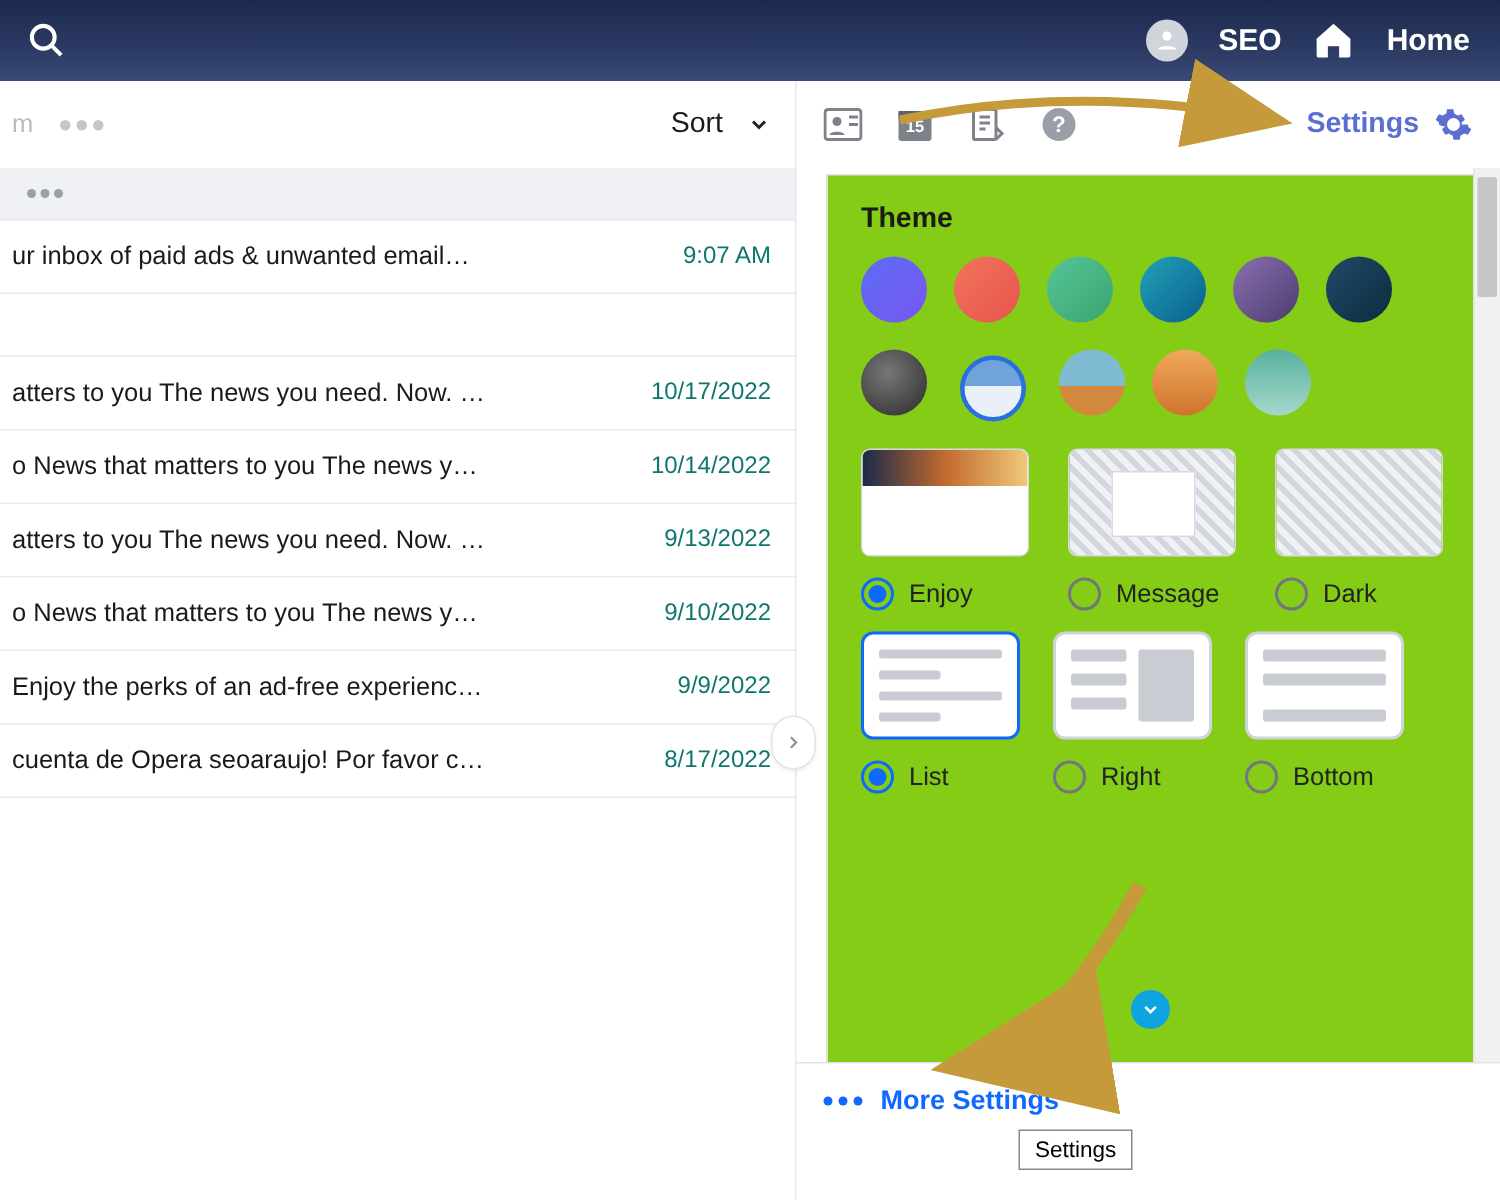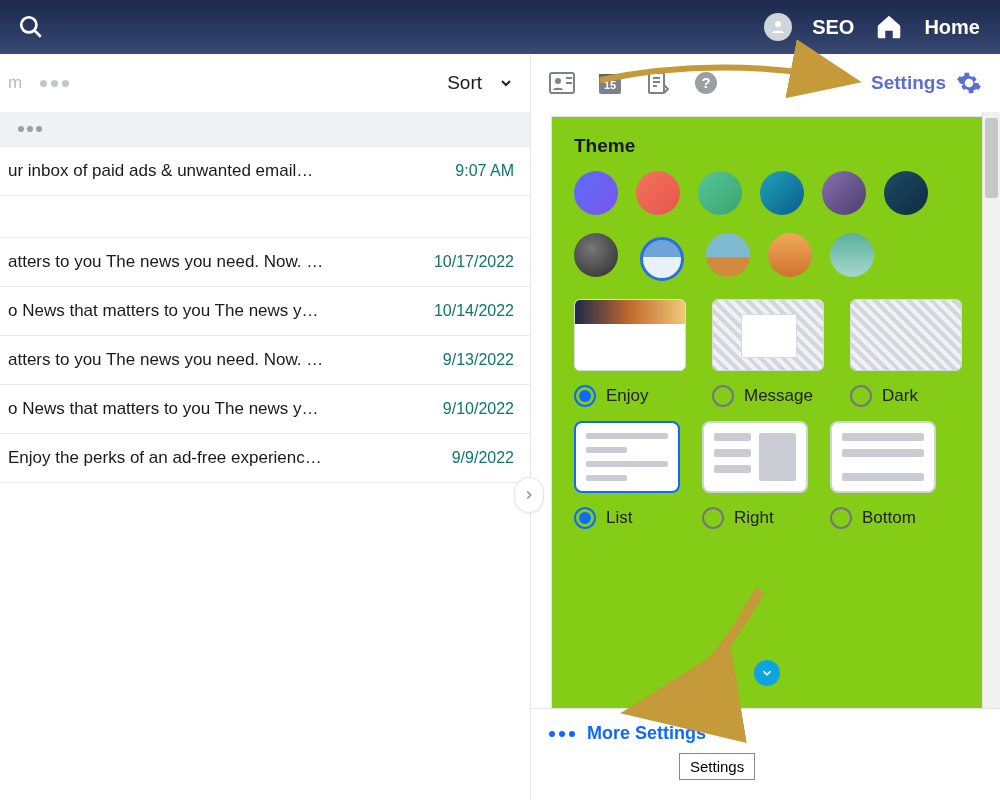--- a/index.html
+++ b/index.html
@@ -178,20 +178,24 @@
           <div class="time">9/13/2022</div>
         </div>
         <div class="msg">
           <div class="subj">o  News that matters to you The news y…</div>
           <div class="time">9/10/2022</div>
         </div>
         <div class="msg">
           <div class="subj">Enjoy the perks of an ad-free experienc…</div>
           <div class="time">9/9/2022</div>
         </div>
+        <div class="msg">
+          <div class="subj">cuenta de Opera seoaraujo! Por favor c…</div>
+          <div class="time">8/17/2022</div>
+        </div>
       </div>
 
     <div class="expand-chip">
       <svg width="14" height="14" viewBox="0 0 24 24" fill="none" stroke="#8b8f97" stroke-width="2.5">
           <polyline points="9 6 15 12 9 18"></polyline>
         </svg>
     </div>
   </div>
 
   <div class="right-pane">

